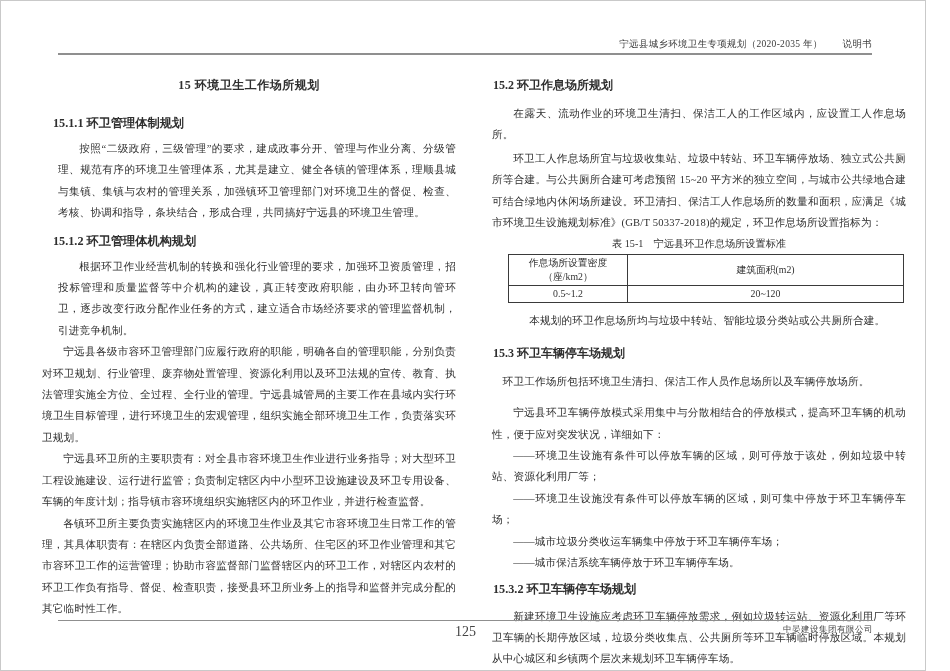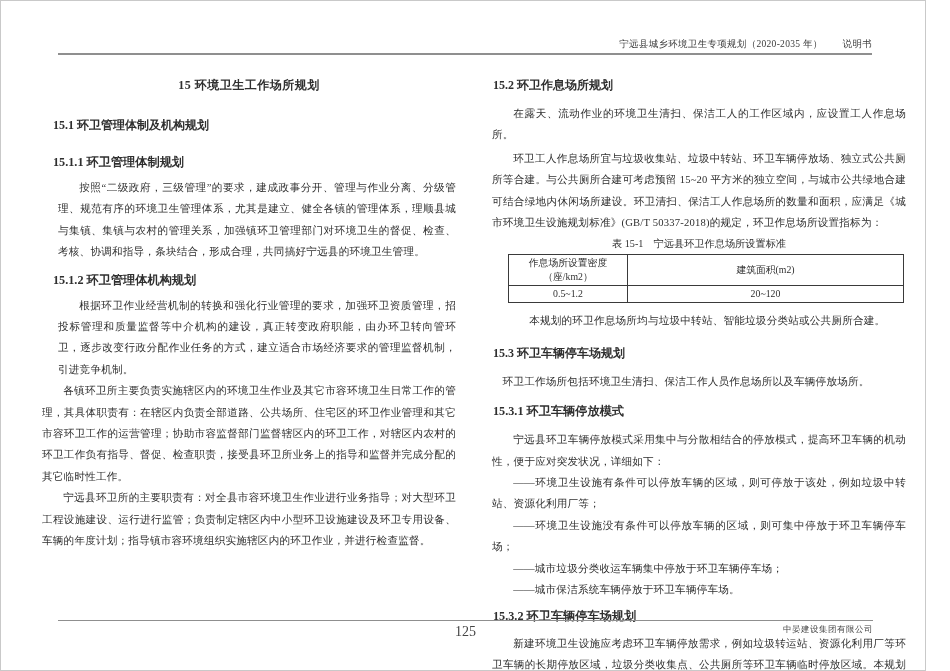--- a/index.html
+++ b/index.html
@@ -92,29 +92,29 @@
 <div class="page">
 
   <div class="page-header">
     <span>宁远县城乡环境卫生专项规划（2020-2035 年）</span><span class="doctype">说明书</span>
   </div>
   <div class="header-rule"></div>
 
   <div class="col col-left">
     <div class="h1">15 环境卫生工作场所规划</div>
 
-    <div class="h2">15.1 环卫管理体制及机构规划</div>
 
     <div class="h3">15.1.1 环卫管理体制规划</div>
     <p class="p first">按照“二级政府，三级管理”的要求，建成政事分开、管理与作业分离、分级管理、规范有序的环境卫生管理体系，尤其是建立、健全各镇的管理体系，理顺县城与集镇、集镇与农村的管理关系，加强镇环卫管理部门对环境卫生的督促、检查、考核、协调和指导，条块结合，形成合理，共同搞好宁远县的环境卫生管理。</p>
 
     <div class="h3 after-p">15.1.2 环卫管理体机构规划</div>
     <p class="p first">根据环卫作业经营机制的转换和强化行业管理的要求，加强环卫资质管理，招投标管理和质量监督等中介机构的建设，真正转变政府职能，由办环卫转向管环卫，逐步改变行政分配作业任务的方式，建立适合市场经济要求的管理监督机制，引进竞争机制。</p>
+    <p class="p">宁远县各级市容环卫管理部门应履行政府的职能，明确各自的管理职能，分别负责对环卫规划、行业管理、废弃物处置管理、资源化利用以及环卫法规的宣传、教育、执法管理实施全方位、全过程、全行业的管理。宁远县城管局的主要工作在县域内实行环境卫生目标管理，进行环境卫生的宏观管理，组织实施全部环境卫生工作，负责落实环卫规划。</p>
+    <p class="p">宁远县环卫所的主要职责有：对全县市容环境卫生作业进行业务指导；对大型环卫工程设施建设、运行进行监管；负责制定辖区内中小型环卫设施建设及环卫专用设备、车辆的年度计划；指导镇市容环境组织实施辖区内的环卫作业，并进行检查监督。</p>
     <p class="p">各镇环卫所主要负责实施辖区内的环境卫生作业及其它市容环境卫生日常工作的管理，其具体职责有：在辖区内负责全部道路、公共场所、住宅区的环卫作业管理和其它市容环卫工作的运营管理；协助市容监督部门监督辖区内的环卫工作，对辖区内农村的环卫工作负有指导、督促、检查职责，接受县环卫所业务上的指导和监督并完成分配的其它临时性工作。</p>
-    <p class="p">宁远县环卫所的主要职责有：对全县市容环境卫生作业进行业务指导；对大型环卫工程设施建设、运行进行监管；负责制定辖区内中小型环卫设施建设及环卫专用设备、车辆的年度计划；指导镇市容环境组织实施辖区内的环卫作业，并进行检查监督。</p>
   </div>
 
   <div class="col col-right">
     <div class="h2 first">15.2 环卫作息场所规划</div>
     <p class="p mt">在露天、流动作业的环境卫生清扫、保洁工人的工作区域内，应设置工人作息场所。</p>
     <p class="p mt-xs">环卫工人作息场所宜与垃圾收集站、垃圾中转站、环卫车辆停放场、独立式公共厕所等合建。与公共厕所合建可考虑预留 15~20 平方米的独立空间，与城市公共绿地合建可结合绿地内休闲场所建设。环卫清扫、保洁工人作息场所的数量和面积，应满足《城市环境卫生设施规划标准》(GB/T 50337-2018)的规定，环卫作息场所设置指标为：</p>
 
     <div class="table-caption">表 15-1　宁远县环卫作息场所设置标准</div>
     <table class="spec-table">
       <tbody>
@@ -126,21 +126,20 @@
         <td>0.5~1.2</td>
         <td>20~120</td>
       </tr>
     </tbody>
       </table>
     <p class="p first">本规划的环卫作息场所均与垃圾中转站、智能垃圾分类站或公共厕所合建。</p>
 
     <div class="h2 mt-s">15.3 环卫车辆停车场规划</div>
     <p class="p mt indent-1">环卫工作场所包括环境卫生清扫、保洁工作人员作息场所以及车辆停放场所。</p>
 
-    <div class="h3 mt-s">15.3.1 环卫车辆停放模式</div>
     <p class="p mt">宁远县环卫车辆停放模式采用集中与分散相结合的停放模式，提高环卫车辆的机动性，便于应对突发状况，详细如下：</p>
     <p class="p">——环境卫生设施有条件可以停放车辆的区域，则可停放于该处，例如垃圾中转站、资源化利用厂等；</p>
     <p class="p">——环境卫生设施没有条件可以停放车辆的区域，则可集中停放于环卫车辆停车场；</p>
     <p class="p">——城市垃圾分类收运车辆集中停放于环卫车辆停车场；</p>
     <p class="p">——城市保洁系统车辆停放于环卫车辆停车场。</p>
 
     <div class="h3 mt-xs">15.3.2 环卫车辆停车场规划</div>
     <p class="p mt-s">新建环境卫生设施应考虑环卫车辆停放需求，例如垃圾转运站、资源化利用厂等环卫车辆的长期停放区域，垃圾分类收集点、公共厕所等环卫车辆临时停放区域。本规划从中心城区和乡镇两个层次来规划环卫车辆停车场。</p>
   </div>
 

